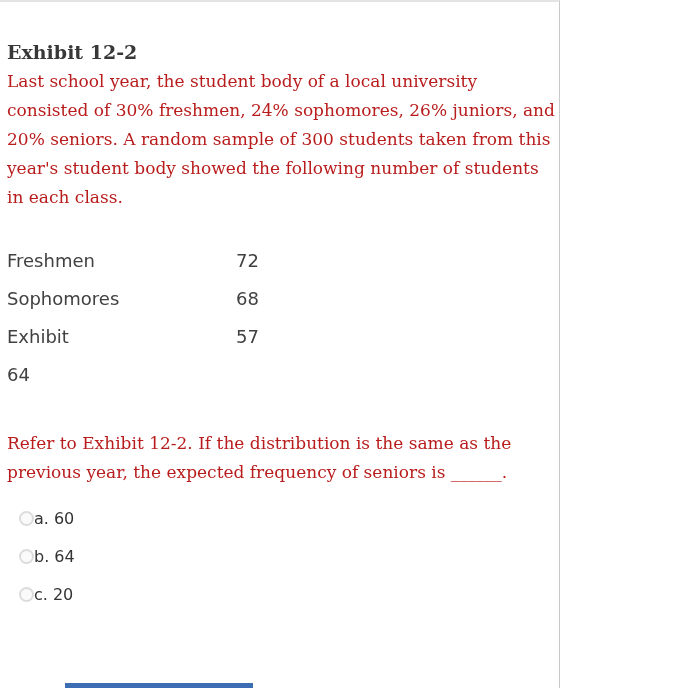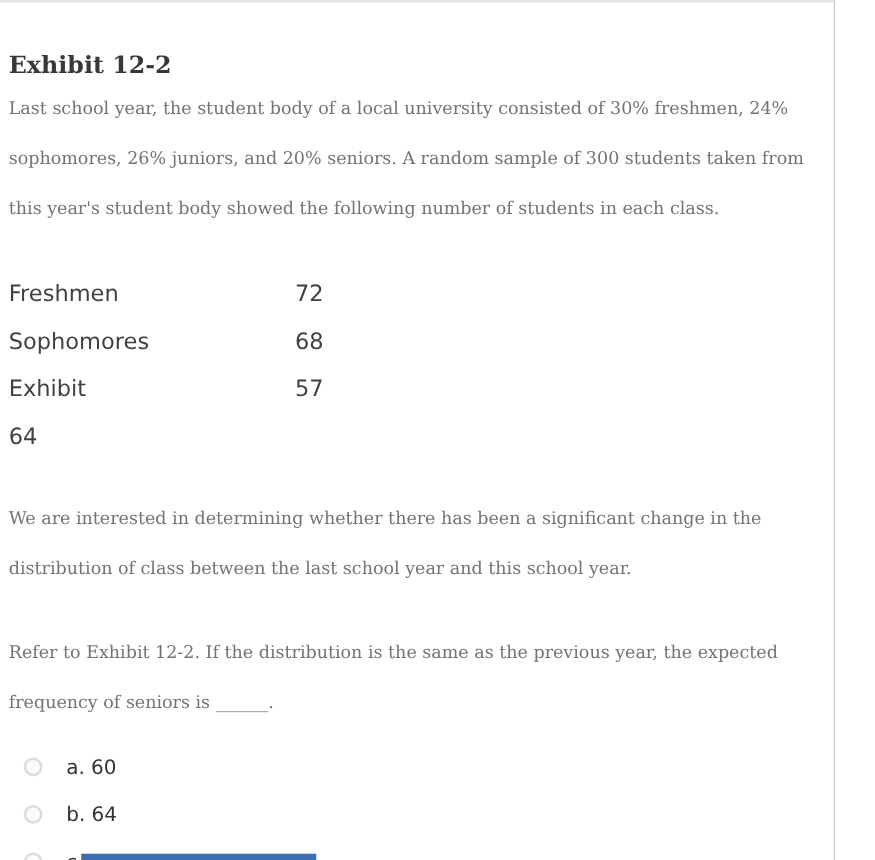--- a/index.html
+++ b/index.html
@@ -4,36 +4,36 @@
 <style>
   * { margin: 0; padding: 0; box-sizing: border-box; }
   html, body { width: 700px; height: 688px; }
   body {
     background: #ffffff;
     font-family: "DejaVu Sans", sans-serif;
     position: relative;
     overflow: hidden;
   }
   .page {
-    width: 668px;
+    width: 560px;
     height: 688px;
     background: #fff;
     border-top: 2px solid #e4e4e4;
     border-right: 1px solid #c9c9c9;
     position: relative;
     overflow: hidden;
   }
   .content {
     padding: 0 4px 0 7px;
   }
   .serif {
     font-family: "DejaVu Serif", serif;
-    font-size: 14px;
-    line-height: 40px;
-    color: #737373;
+    font-size: 17px;
+    line-height: 29px;
+    color: #b91c1c;
   }
   .exhibit-title {
     margin-top: 36px;
     font-family: "DejaVu Serif", serif;
     font-weight: bold;
     font-size: 19px;
     line-height: 29px;
     color: #383838;
   }
   .exhibit-desc { max-width: 692px; }
@@ -71,21 +71,21 @@
   .radio {
     width: 15px;
     height: 15px;
     border-radius: 50%;
     border: 2px solid #dcdcdc;
     background: #fafafa;
     margin-left: 12px;
     flex: 0 0 auto;
   }
   .option-label {
-    margin-left: 19px;
+    margin-left: 0;
     font-family: "DejaVu Sans", sans-serif;
     font-size: 16px;
     color: #333333;
   }
   .option-key { margin-right: 5px; }
   .bottom-bar {
     position: absolute;
     left: 65px;
     bottom: 0;
     width: 188px;
@@ -114,21 +114,20 @@
       </div>
       <div class="freq-row">
         <span class="freq-label">Exhibit</span>
         <span class="freq-value">57</span>
       </div>
       <div class="freq-row">
         <span class="freq-value">64</span>
       </div>
     </div>
 
-    <p class="serif interest">We are interested in determining whether there has been a significant change in the distribution of class between the last school year and this school year.</p>
 
     <p class="serif question">Refer to Exhibit 12-2. If the distribution is the same as the previous year, the expected frequency of seniors is ______.</p>
 
     <ul class="options">
       <li class="option-row">
         <span class="radio"></span>
         <span class="option-label"><span class="option-key">a.</span><span>60</span></span>
       </li>
       <li class="option-row">
         <span class="radio"></span>

